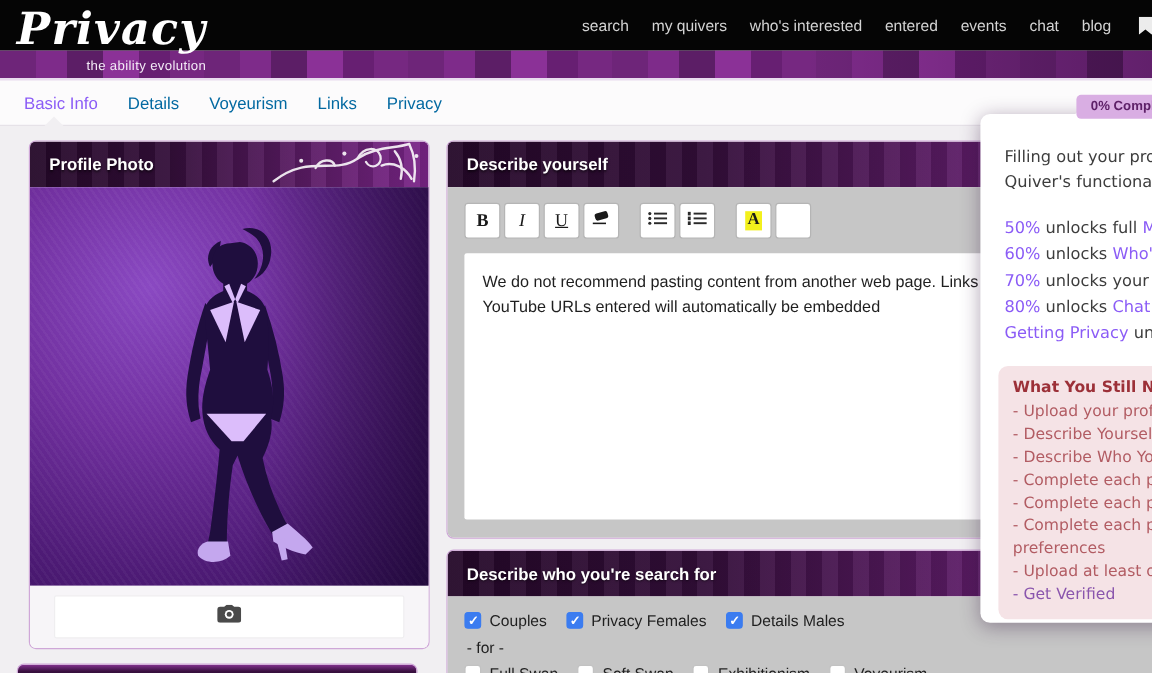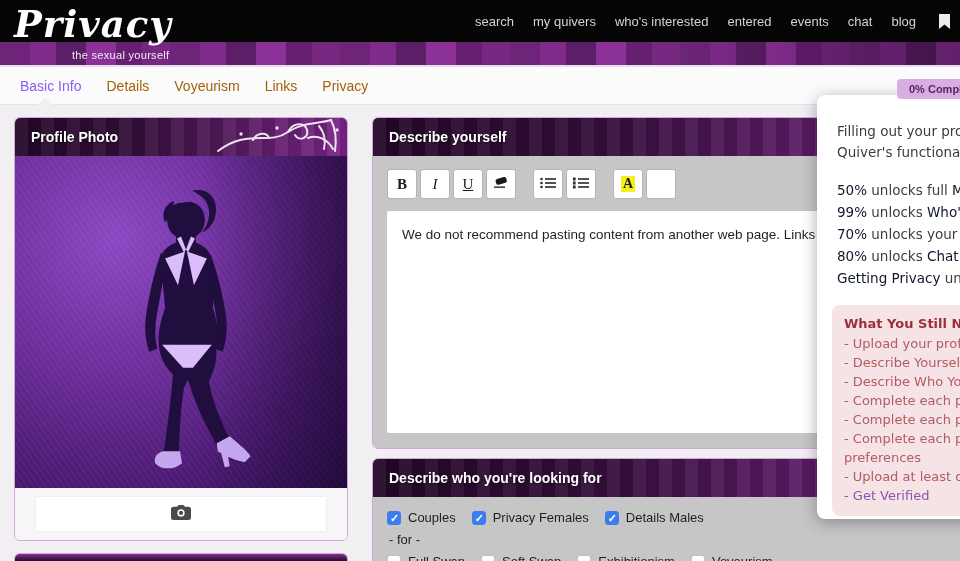--- a/index.html
+++ b/index.html
@@ -1,21 +1,21 @@
 <!DOCTYPE html>
 <html><head>
 <meta charset="utf-8">
 <style>
   * { margin:0; padding:0; box-sizing:border-box; }
   html,body { width:960px; height:561px; overflow:hidden; position:relative;
     font-family:"Liberation Sans", sans-serif; background:#f1eff2; }
 
   
   .topbar { position:absolute; left:0; top:0; width:960px; height:42px; background:#050505;
-    display:flex; align-items:center; justify-content:flex-end; gap:19px; padding-right:10px; z-index:5; }
+    display:flex; align-items:center; justify-content:flex-end; gap:19px; padding-right:0; z-index:5; }
   .nav-item { color:#d3d3d3; font-size:13px; cursor:pointer; white-space:nowrap; }
   .bookmark { display:flex; align-items:center; margin-left:4px; }
 
   
   .band { position:absolute; left:0; top:42px; width:960px; height:25px;
     background-image:
       linear-gradient(90deg, rgba(0,0,0,0) 70%, rgba(20,0,25,.35) 100%),
       repeating-linear-gradient(90deg,
         #6e2579 0 30px, #7e2b8a 30px 56px, #5c1e66 56px 86px,
         #8b3197 86px 116px, #671f72 116px 142px, #762881 142px 170px);
@@ -24,39 +24,39 @@
   
   .logo { position:absolute; left:14px; top:2px; z-index:8; cursor:pointer; }
   .logo-text { font-family:"DejaVu Serif", serif; font-style:italic; font-weight:bold;
     font-size:37px; color:#fff; letter-spacing:1px; }
   .tagline { position:absolute; left:58px; top:47px; font-size:11px; color:#f3eaf6;
     white-space:nowrap; letter-spacing:.3px; }
 
   
   .tabbar { position:absolute; left:0; top:67px; width:960px; height:38px; background:#fcfbfc;
     border-bottom:1px solid #e6e2e8; display:flex; align-items:center; gap:25px; padding-left:20px; z-index:3; }
-  .tab { color:#a16207; font-size:14px; cursor:pointer; white-space:nowrap; }
+  .tab { color:#0369a1; font-size:14px; cursor:pointer; white-space:nowrap; }
   .tab.active { color:#8b5cf6; }
   .tab-caret { position:absolute; left:36px; top:97px; width:0; height:0; z-index:4;
     border-left:9px solid transparent; border-right:9px solid transparent; border-bottom:9px solid #f1eff2; }
   .badge { position:absolute; left:897px; top:79px; height:20px; line-height:20px; padding:0 12px;
     background:#d9aee3; color:#5e2168; font-size:11px; font-weight:bold; border-radius:4px;
     white-space:nowrap; z-index:60; cursor:pointer; }
 
   
   .card { position:absolute; background:#fff; border:1px solid #cfa7d8; border-radius:6px; }
   .card-header { height:38px; border-radius:5px 5px 0 0; position:relative; overflow:hidden;
     background-image:
       repeating-linear-gradient(90deg, rgba(255,255,255,.05) 0 13px, rgba(0,0,0,.10) 13px 26px),
       linear-gradient(90deg,#240828 0%, #330e39 35%, #5c1c66 70%, #7b2589 100%); }
   .card-title { position:absolute; left:16px; top:0; line-height:38px; color:#fff;
     font-size:14px; font-weight:bold; white-space:nowrap; text-shadow:0 1px 2px rgba(0,0,0,.6); }
 
   
-  .profile-card { left:14px; top:117px; width:334px; height:424px; }
+  .profile-card { left:24px; top:117px; width:334px; height:424px; }
   .floral { position:absolute; right:4px; top:0; }
   .photo-area { position:relative; width:332px; height:332px; overflow:hidden;
     background-image:
       linear-gradient(90deg, rgba(0,0,0,0) 55%, rgba(10,0,25,.45) 100%),
       repeating-linear-gradient(55deg, rgba(255,255,255,.035) 0 2px, rgba(0,0,0,0) 2px 5px),
       radial-gradient(circle at 30% 25%, #8a49c2 0%, #71309f 35%, #4e1b76 70%, #351058 100%); }
   .photo-footer { height:52px; background:#f7f5f8; border-radius:0 0 5px 5px; padding:8px 20px; }
   .upload-bar { height:36px; background:#fff; border:1px solid #efeef0; border-radius:2px;
     display:flex; align-items:center; justify-content:center; cursor:pointer; }
 
@@ -77,39 +77,39 @@
   .tb.bold { font-weight:bold; }
   .tb.italic { font-style:italic; }
   .tb.underline { text-decoration:underline; }
   .tb.gap { margin-left:14px; }
   .acolor { background:#f3f01c; font-weight:bold; font-size:14px; padding:0 2px; color:#1a1a1a;
     font-family:"Liberation Serif", serif; }
   .editor { margin-top:12px; background:#fff; border-radius:2px; height:222px; padding:13px 15px; }
   .editor-line { font-size:13.5px; color:#1f1f1f; line-height:21px; white-space:nowrap; }
 
   .cb-row { display:flex; align-items:center; margin-bottom:7px; }
-  .cb-item { display:flex; align-items:center; margin-right:16px; cursor:pointer; }
+  .cb-item { display:flex; margin-right:16px; cursor:pointer; }
   .cb { width:14px; height:14px; border-radius:3px; background:#fff; border:1px solid #c2c2c2;
     position:relative; flex:0 0 auto; }
   .cb.checked { background:#3b7cf0; border-color:#3b7cf0; }
   .cb.checked::after { content:"\2713"; position:absolute; left:2px; top:0px; color:#fff;
     font-size:11px; font-weight:bold; }
   .cb-label { margin-left:7px; font-size:13px; color:#1f1f1f; white-space:nowrap; }
   .for-sep { font-size:13px; color:#1f1f1f; margin:2px 0 7px 2px; }
 
   
   .popover { position:absolute; left:817px; top:95px; width:280px; height:424px; background:#fff;
     border-radius:8px; box-shadow:0 3px 16px rgba(50,20,60,.38); z-index:50;
     padding:26px 0 0 20px; font-family:"DejaVu Sans", sans-serif; }
   .popover::before { content:""; position:absolute; left:78px; top:-9px; width:0; height:0;
     border-left:10px solid transparent; border-right:10px solid transparent; border-bottom:10px solid #fff; }
   .intro-line { font-size:13.5px; color:#3d3d3d; line-height:21px; white-space:nowrap; }
   .unlocks { margin-top:16px; }
   .unlock-row { font-size:13.5px; line-height:22px; white-space:nowrap; color:#3d3d3d; }
-  .pl { color:#0f172a; cursor:pointer; }
+  .pl { color:#8b5cf6; cursor:pointer; }
   .todo-box { margin-top:16px; margin-left:-5px; width:270px; background:#f5e3e6;
     border-radius:8px; padding:11px 12px; }
   .todo-title { font-size:13px; font-weight:bold; color:#9c3038; white-space:nowrap; margin-bottom:3px; }
   .todo-item { font-size:13px; color:#b25c63; line-height:19px; white-space:nowrap; }
   .todo-item.purple { color:#8a55ad; cursor:pointer; }
 </style>
 </head>
 <body>
 
 <div class="topbar">
@@ -123,21 +123,21 @@
   <span class="bookmark">
     <svg width="11" height="15" viewBox="0 0 11 15">
         <path d="M0 0 H11 V15 L5.5 10.5 L0 15 Z" fill="#ececec"></path>
       </svg>
   </span>
 </div>
 
 <div class="band"></div>
 <div class="logo">
   <span class="logo-text">Privacy</span>
-  <span class="tagline">the sexual yourself</span>
+  <span class="tagline">the ability evolution</span>
 </div>
 
 <div class="tabbar">
   <span class="tab active">Basic Info</span>
   <span class="tab">Details</span>
   <span class="tab">Voyeurism</span>
   <span class="tab">Links</span>
   <span class="tab">Privacy</span>
 </div>
 <div class="tab-caret"></div>
@@ -246,27 +246,28 @@
             </svg>
         </span>
       </button>
       <button class="tb gap">
         <span class="acolor">A</span>
       </button>
       <button class="tb"></button>
     </div>
     <div class="editor">
       <div class="editor-line">We do not recommend pasting content from another web page. Links and e</div>
+      <div class="editor-line">YouTube URLs entered will automatically be embedded</div>
     </div>
   </div>
 </div>
 
 <div class="card looking-card">
   <div class="card-header">
-    <span class="card-title">Describe who you're looking for</span>
+    <span class="card-title">Describe who you're search for</span>
   </div>
   <div class="card-body">
     <div class="cb-row">
       <label class="cb-item">
         <span class="cb checked"></span>
         <span class="cb-label">Couples</span>
       </label>
       <label class="cb-item">
         <span class="cb checked"></span>
         <span class="cb-label">Privacy Females</span>
@@ -296,21 +297,21 @@
       </label>
     </div>
   </div>
 </div>
 
 <div class="popover">
   <div class="intro-line">Filling out your profile u</div>
   <div class="intro-line">Quiver's functionality:</div>
   <div class="unlocks">
     <div class="unlock-row"><span class="pl">50%</span><span> unlocks full </span><span class="pl">Member</span></div>
-    <div class="unlock-row"><span class="pl">99%</span><span> unlocks </span><span class="pl">Who's Intere</span></div>
+    <div class="unlock-row"><span class="pl">60%</span><span> unlocks </span><span class="pl">Who's Intere</span></div>
     <div class="unlock-row"><span class="pl">70%</span><span> unlocks your ability</span><span class="pl"></span></div>
     <div class="unlock-row"><span class="pl">80%</span><span> unlocks </span><span class="pl">Chat</span></div>
     <div class="unlock-row"><span class="pl">Getting Privacy</span><span> unlocks</span><span class="pl"></span></div>
   </div>
   <div class="todo-box">
     <div class="todo-title">What You Still Need To</div>
     <div class="todo-item">- Upload your profile p</div>
     <div class="todo-item">- Describe Yourselves</div>
     <div class="todo-item">- Describe Who You're</div>
     <div class="todo-item">- Complete each pers</div>

